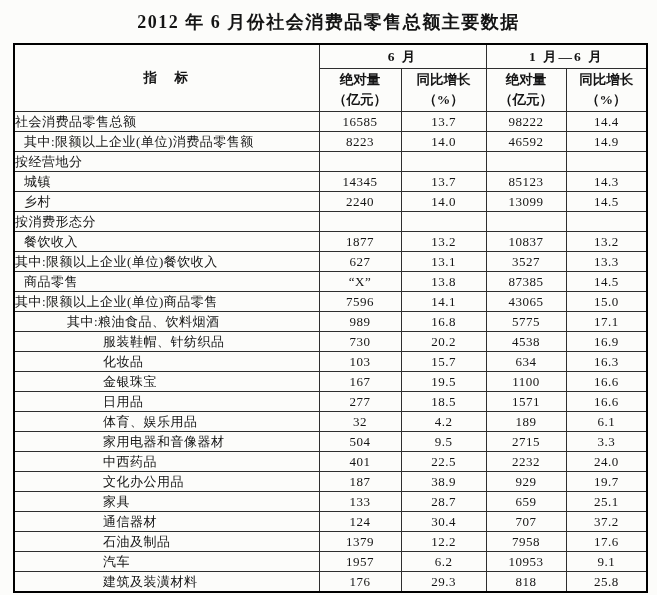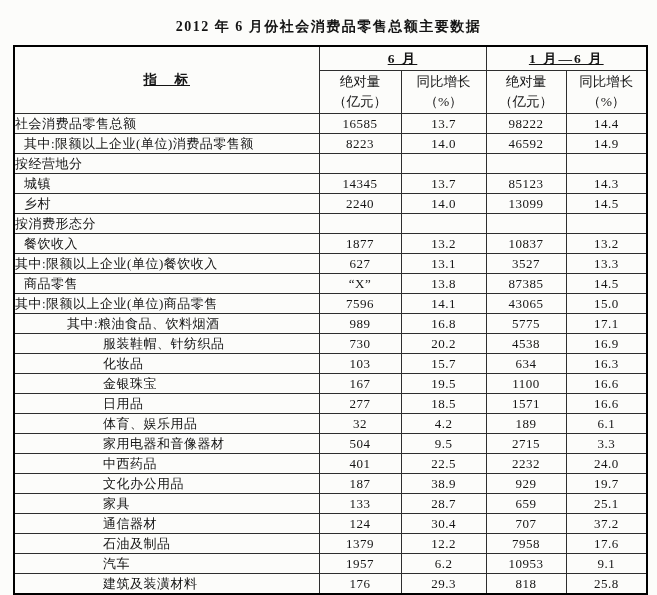--- a/index.html
+++ b/index.html
@@ -4,45 +4,45 @@
 <style>
   html,body{margin:0;padding:0;}
   body{
     width:657px;height:595px;
     background:#fcfcfa;
     color:#141414;
     font-family:"Liberation Serif","DejaVu Serif",serif;
     overflow:hidden;
   }
   .title{
-    margin:8px;
+    margin:0;
     padding-top:10px;
     text-align:center;
-    font-size:14px;
+    font-size:18px;
     font-weight:bold;
     letter-spacing:1.5px;
   }
   table{
     border-collapse:collapse;
     table-layout:fixed;
     width:633px;
     margin:9px 0 0 13px;
     border:2px solid #000;
   }
   th,td{
     border:1px solid #2e2e2e;
     font-weight:normal;
     overflow:hidden;
     white-space:nowrap;
     padding:0;
   }
   thead th{text-align:center;vertical-align:middle;}
   th.indicator-head{font-size:13.5px;font-weight:bold;letter-spacing:2px;}
-  .group-row th{height:23px;font-size:13.5px;font-weight:bold;letter-spacing:2px;text-decoration:underline;}
-  .sub-row th{height:42px;font-size:13.5px;font-weight:normal;line-height:20px;margin-left:6px;}
+  .group-row th{height:23px;font-size:13.5px;font-weight:bold;letter-spacing:2px;}
+  .sub-row th{height:42px;font-size:13.5px;font-weight:bold;line-height:20px;margin-left:6px;}
   tbody td{
     height:19px;
     font-size:13px;
     line-height:19px;
     text-align:center;
     letter-spacing:0.5px;
   }
   tbody td.ind{text-align:left;letter-spacing:0.5px;}
   tr.ind-0 td.ind{}
   tr.ind-1 td.ind{padding-left:9px;}

